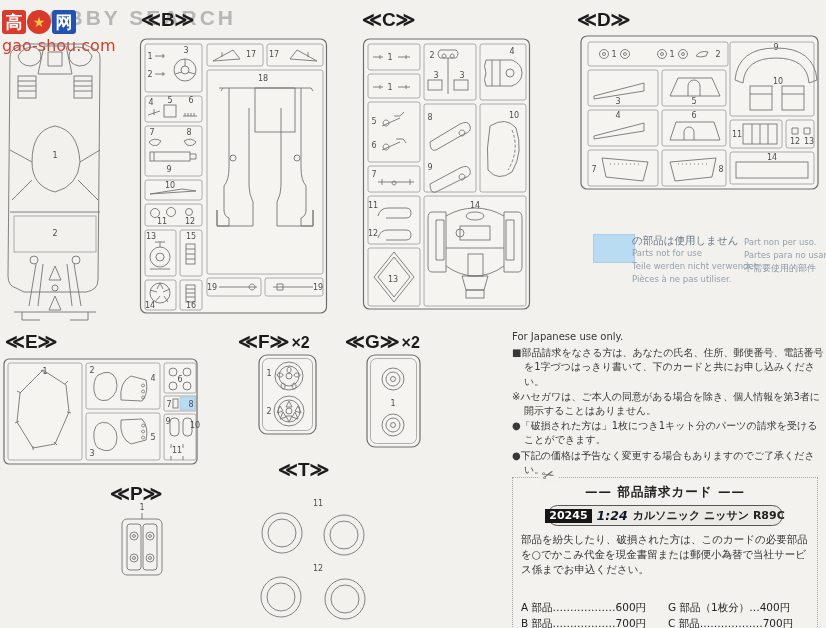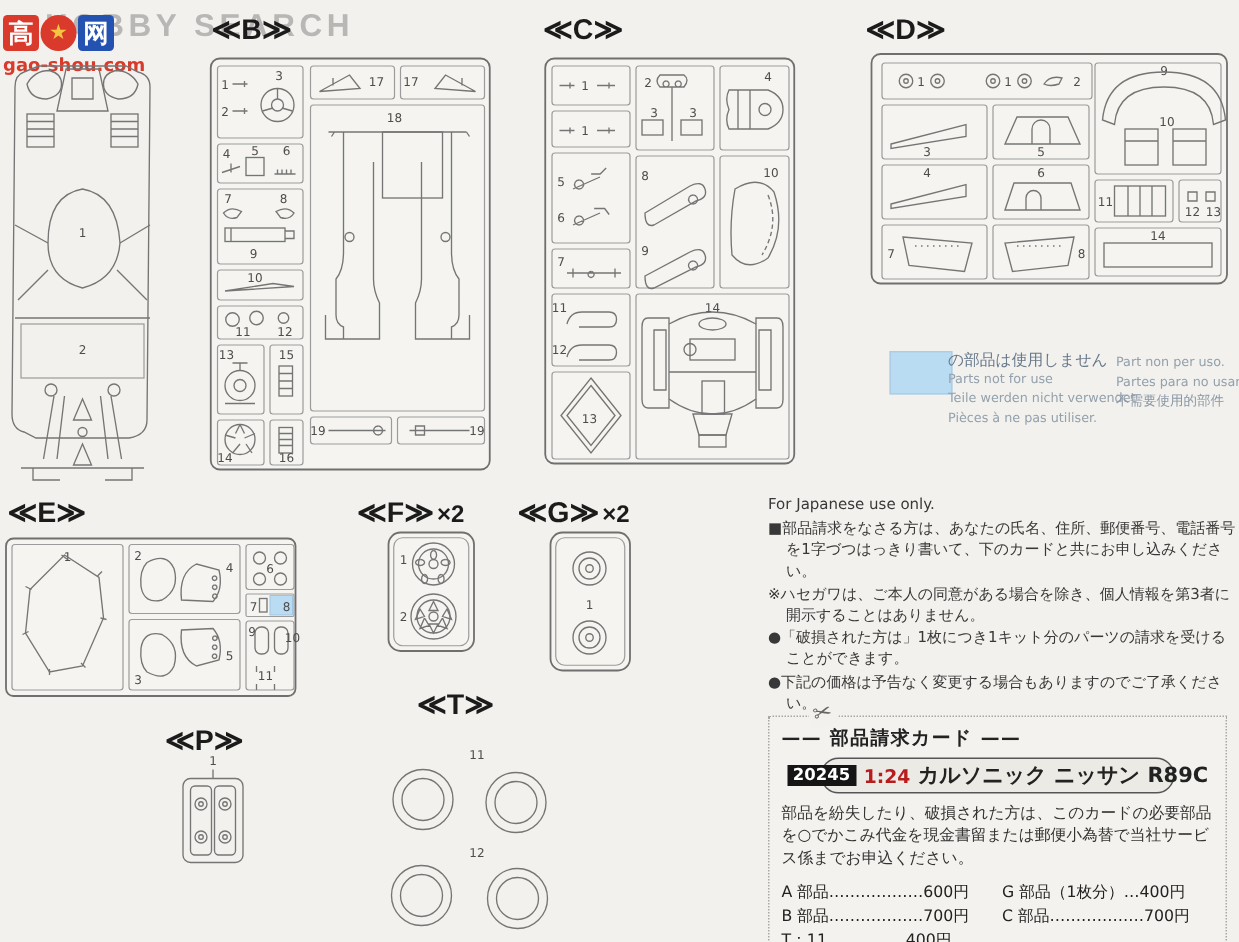--- a/index.html
+++ b/index.html
@@ -8,21 +8,21 @@
   
   .wm-text{position:absolute;left:30px;top:6px;font-size:21px;font-weight:bold;letter-spacing:3px;
            color:#b9b6b6;font-family:"Liberation Sans",sans-serif;}
   .wm-logo{position:absolute;left:2px;top:10px;display:flex;align-items:center;gap:1px;}
   .wm-box{width:24px;height:24px;display:flex;align-items:center;justify-content:center;
           color:#fff;font-weight:bold;font-size:17px;border-radius:3px;}
   .wm-red{background:var(--logo-red,#d93a2b);}
   .wm-blue{background:var(--logo-blue,#2352b0);}
   .wm-fist{width:24px;height:24px;border-radius:50%;background:var(--logo-red,#d93a2b);
            display:flex;align-items:center;justify-content:center;color:#f5c542;font-size:14px;}
-  .wm-domain{position:absolute;left:2px;top:36px;font-size:12px;font-weight:bold;color:var(--logo-red,#d93a2b);}
+  .wm-domain{position:absolute;left:2px;top:36px;font-size:16px;font-weight:normal;color:var(--logo-red,#d93a2b);}
   
   .slabel{position:absolute;font-size:19px;font-weight:bold;color:#1b1b1b;
           font-family:"Liberation Sans",sans-serif;white-space:nowrap;}
   .slabel .mult{font-size:16px;margin-left:2px;}
   
   svg{position:absolute;overflow:visible;}
   .fr{fill:#f5f4f0;stroke:#6f6f6f;stroke-width:1.2;}
   .cl{fill:none;stroke:#9b9b9b;stroke-width:0.8;}
   .ln{fill:none;stroke:#757575;stroke-width:0.9;}
   .pn{font:8px "DejaVu Sans",sans-serif;fill:#4d4d4d;text-anchor:middle;}
@@ -35,27 +35,27 @@
   .legend-zh{font-size:9px;color:#8a97a5;}
   
   .notice{position:absolute;left:512px;top:330px;width:312px;font-size:10px;line-height:1.42;color:#383838;}
   .notice .head{margin:0 0 2px 0;}
   .notice p{margin:1px 0;text-indent:-12px;padding-left:12px;}
   
   .card{position:absolute;left:512px;top:477px;width:306px;height:160px;
         border:1.5px dotted #a7a7a7;background:#f3f2ee;padding:4px 8px;box-sizing:border-box;}
   .scissors{position:absolute;left:26px;top:-12px;font-size:15px;color:#666;
             background:#f2f1ed;padding:0 3px;transform:rotate(-15deg);display:inline-block;}
-  .card-title{font-size:12.5px;font-weight:bold;color:#222;letter-spacing:1px;margin:2px 0 4px;}
+  .card-title{text-align:center;font-size:12.5px;font-weight:bold;color:#222;letter-spacing:1px;margin:2px 0 4px;}
   .pill{width:236px;margin:0 auto;border:1.5px solid #555;border-radius:12px;background:#eceae4;
         display:flex;align-items:center;justify-content:center;gap:5px;padding:2px 6px;box-sizing:border-box;}
   .pill .num{background:#151515;color:#fff;font-weight:bold;font-size:11px;padding:0 4px;line-height:14px;}
-  .pill .scale{font-weight:bold;font-size:12.5px;color:#b91c1c;}
-  .pill .pname{font-weight:bold;font-size:14px;color:#222;white-space:nowrap;}
-  .card-body{font-size:10.5px;line-height:1.45;color:#333;margin:6px 0 6px;}
+  .pill .scale{font-weight:bold;font-size:12.5px;color:#0f172a;font-style:italic;}
+  .pill .pname{font-weight:bold;font-size:11px;color:#222;white-space:nowrap;}
+  .card-body{font-size:10.5px;line-height:1.45;color:#333;margin:6px 0 21px;}
   .prices{display:grid;grid-template-columns:1fr 1fr;column-gap:6px;font-size:10.5px;line-height:1.55;color:#222;white-space:nowrap;}
 </style>
 </head>
 <body>
 
 <div id="page">
 
   <div class="wm-text">HOBBY SEARCH</div>
   <div class="wm-logo">
     <span class="wm-box wm-red">高</span>

